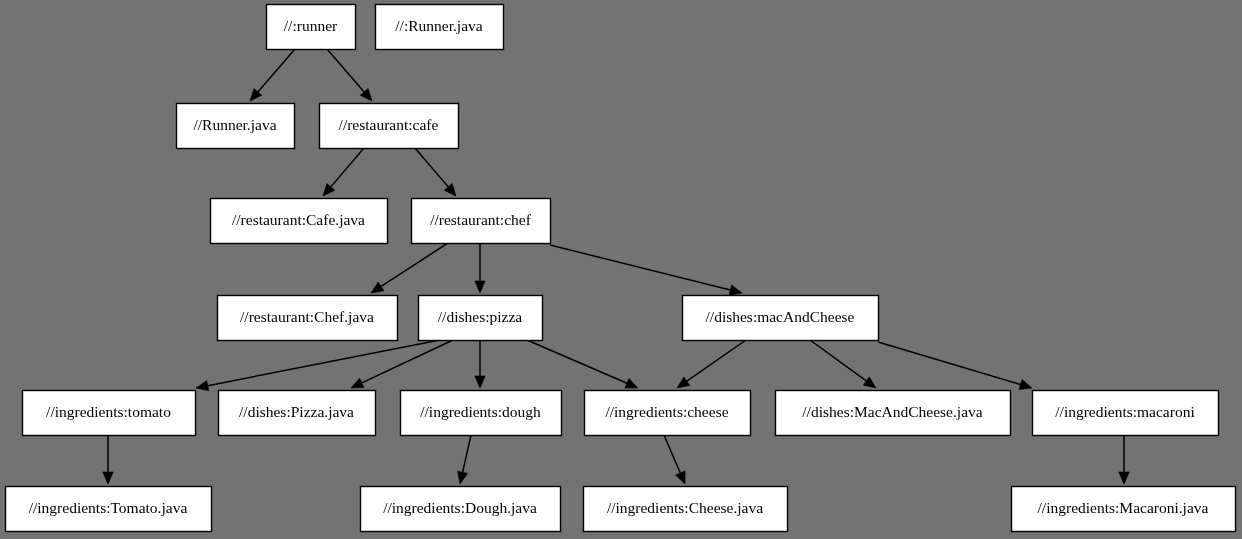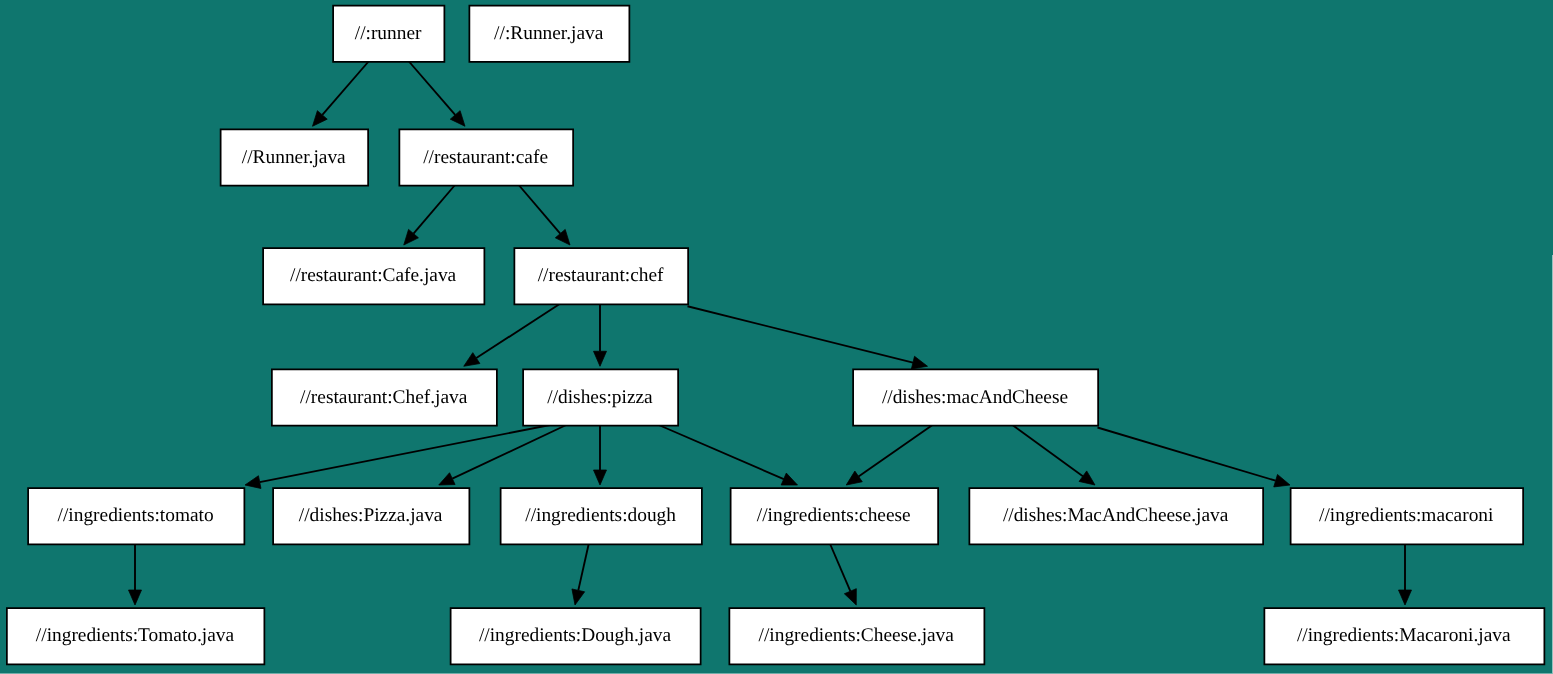--- a/index.html
+++ b/index.html
@@ -5,21 +5,21 @@
 <style>
   html, body {
     margin: 0;
     padding: 0;
     background: #ffffff;
   }
   #graph-root {
     position: relative;
     width: 1242px;
     height: 539px;
-    background: #0f766e;
+    background: #737373;
     overflow: hidden;
     font-family: "Liberation Serif", "DejaVu Serif", serif;
   }
   svg#graph-canvas {
     position: absolute;
     left: 0;
     top: 0;
     width: 1242px;
     height: 539px;
     display: block;

